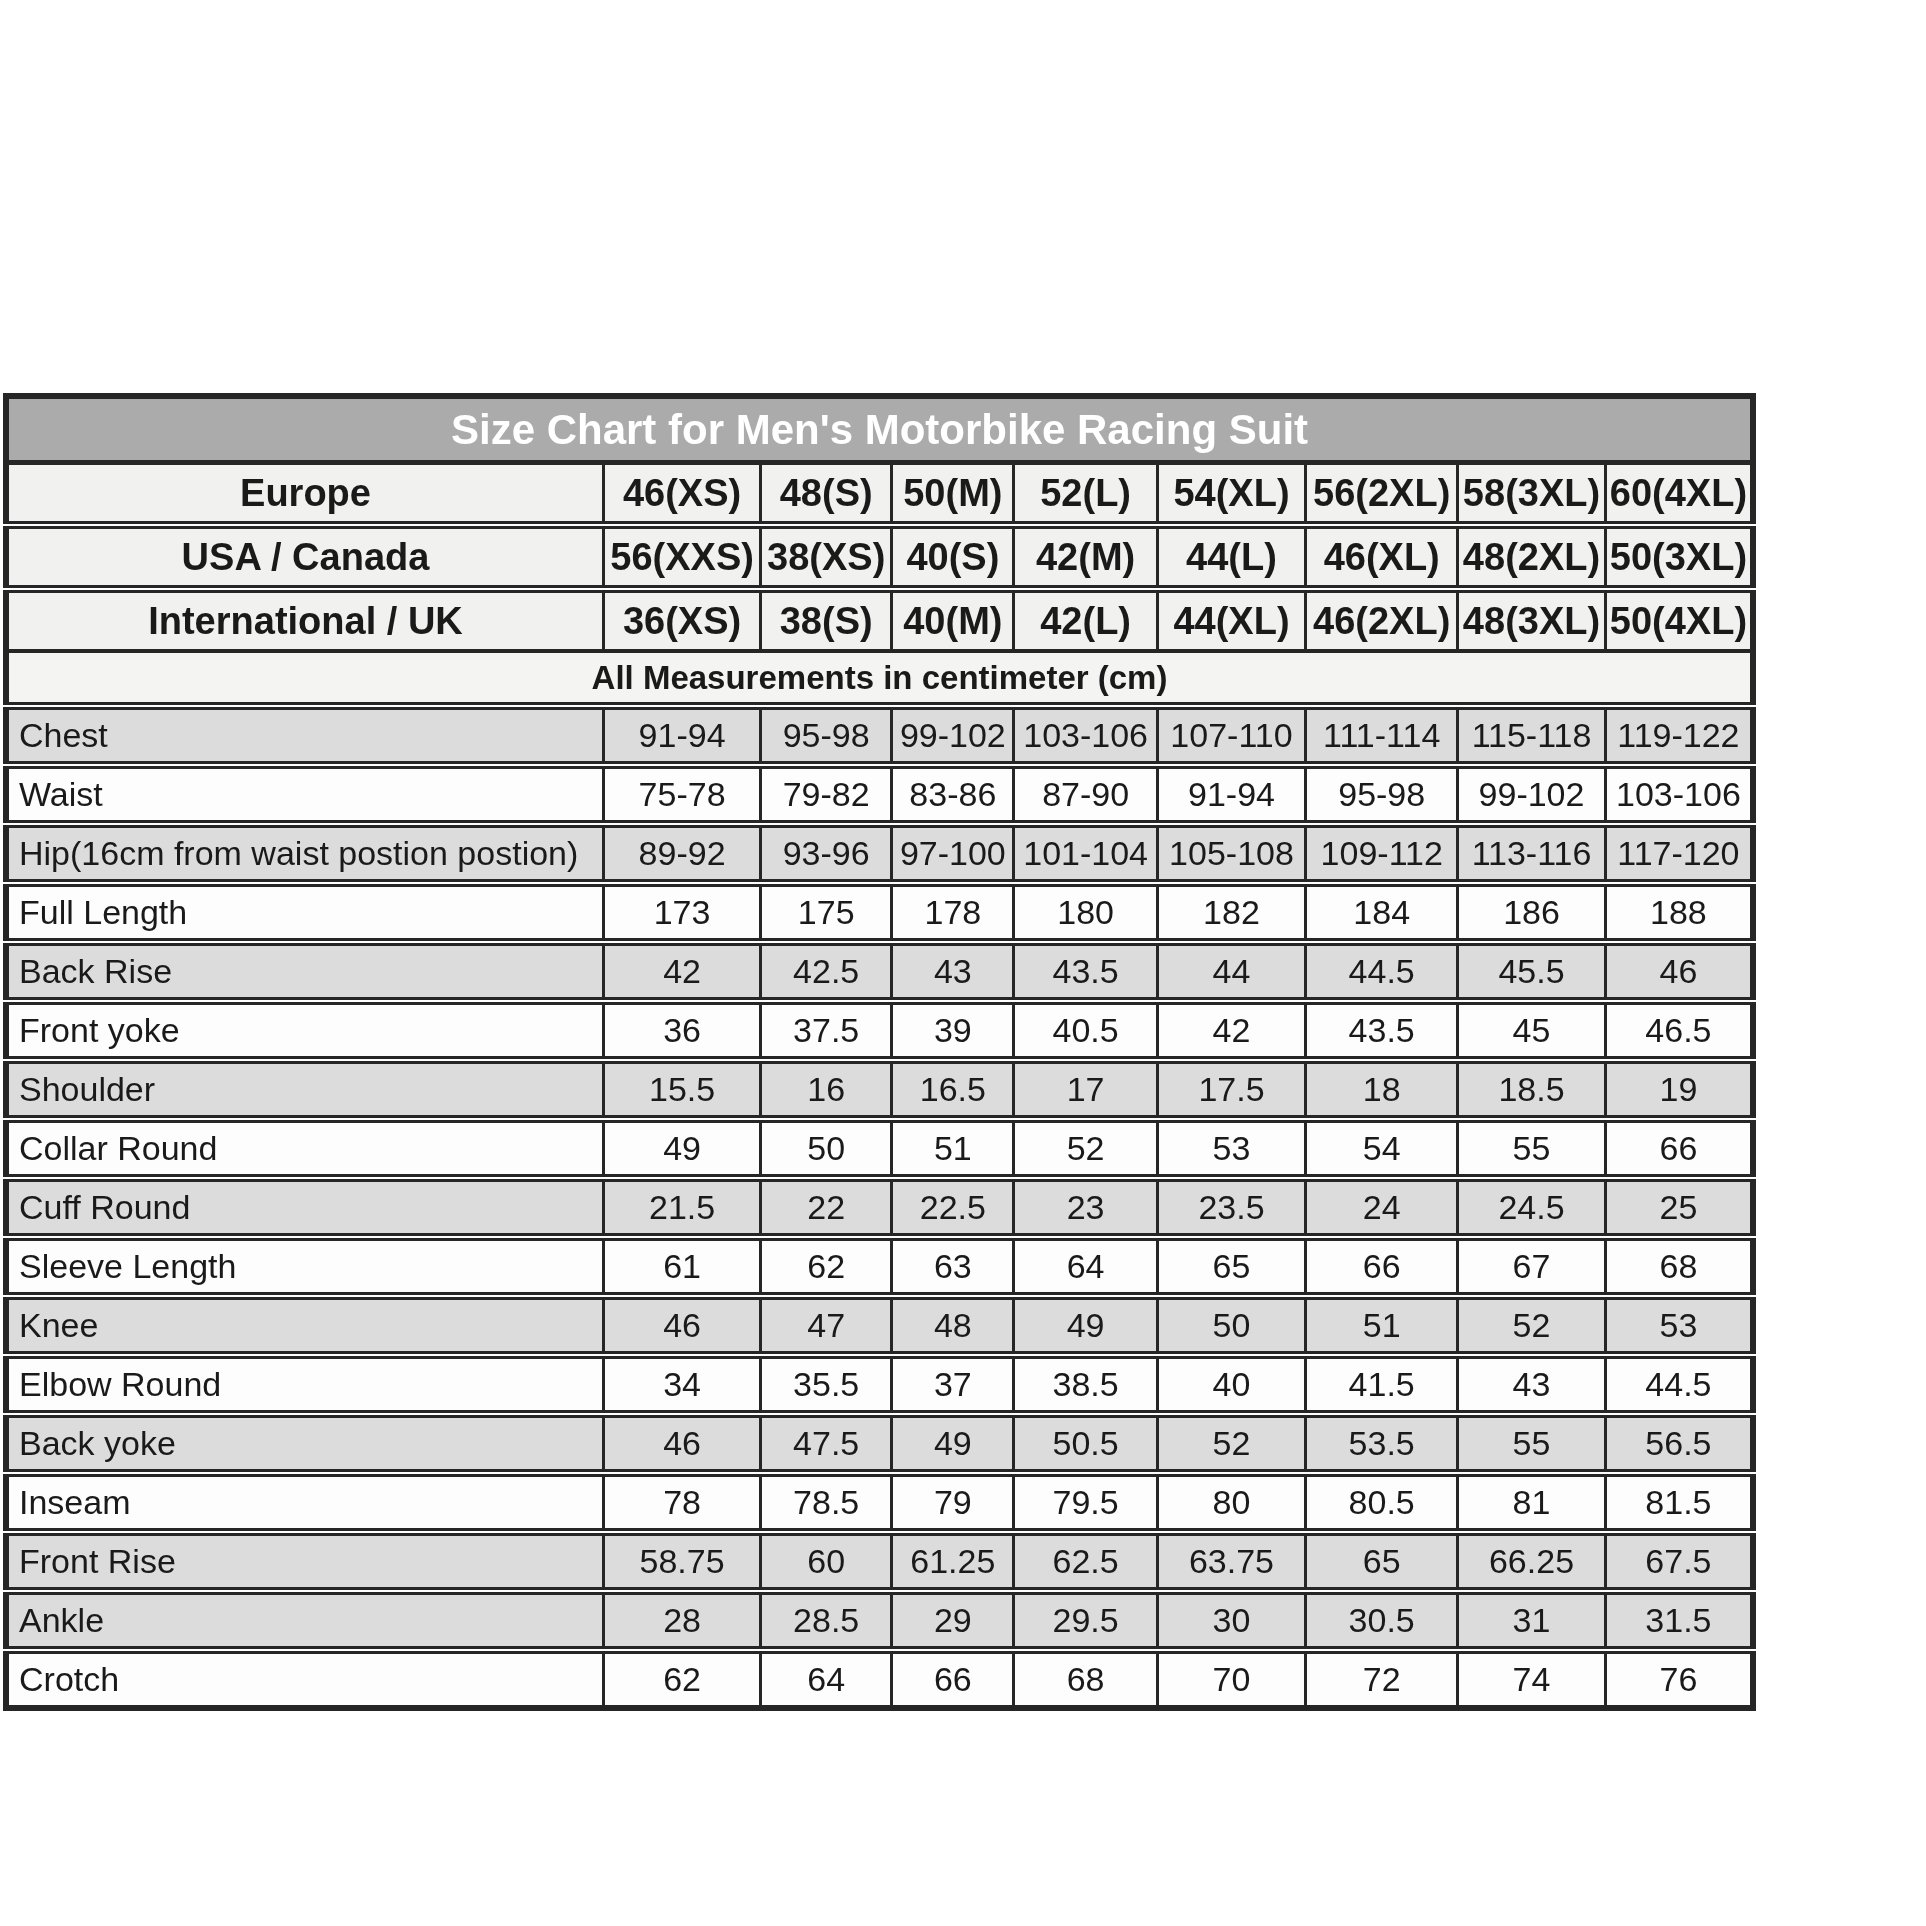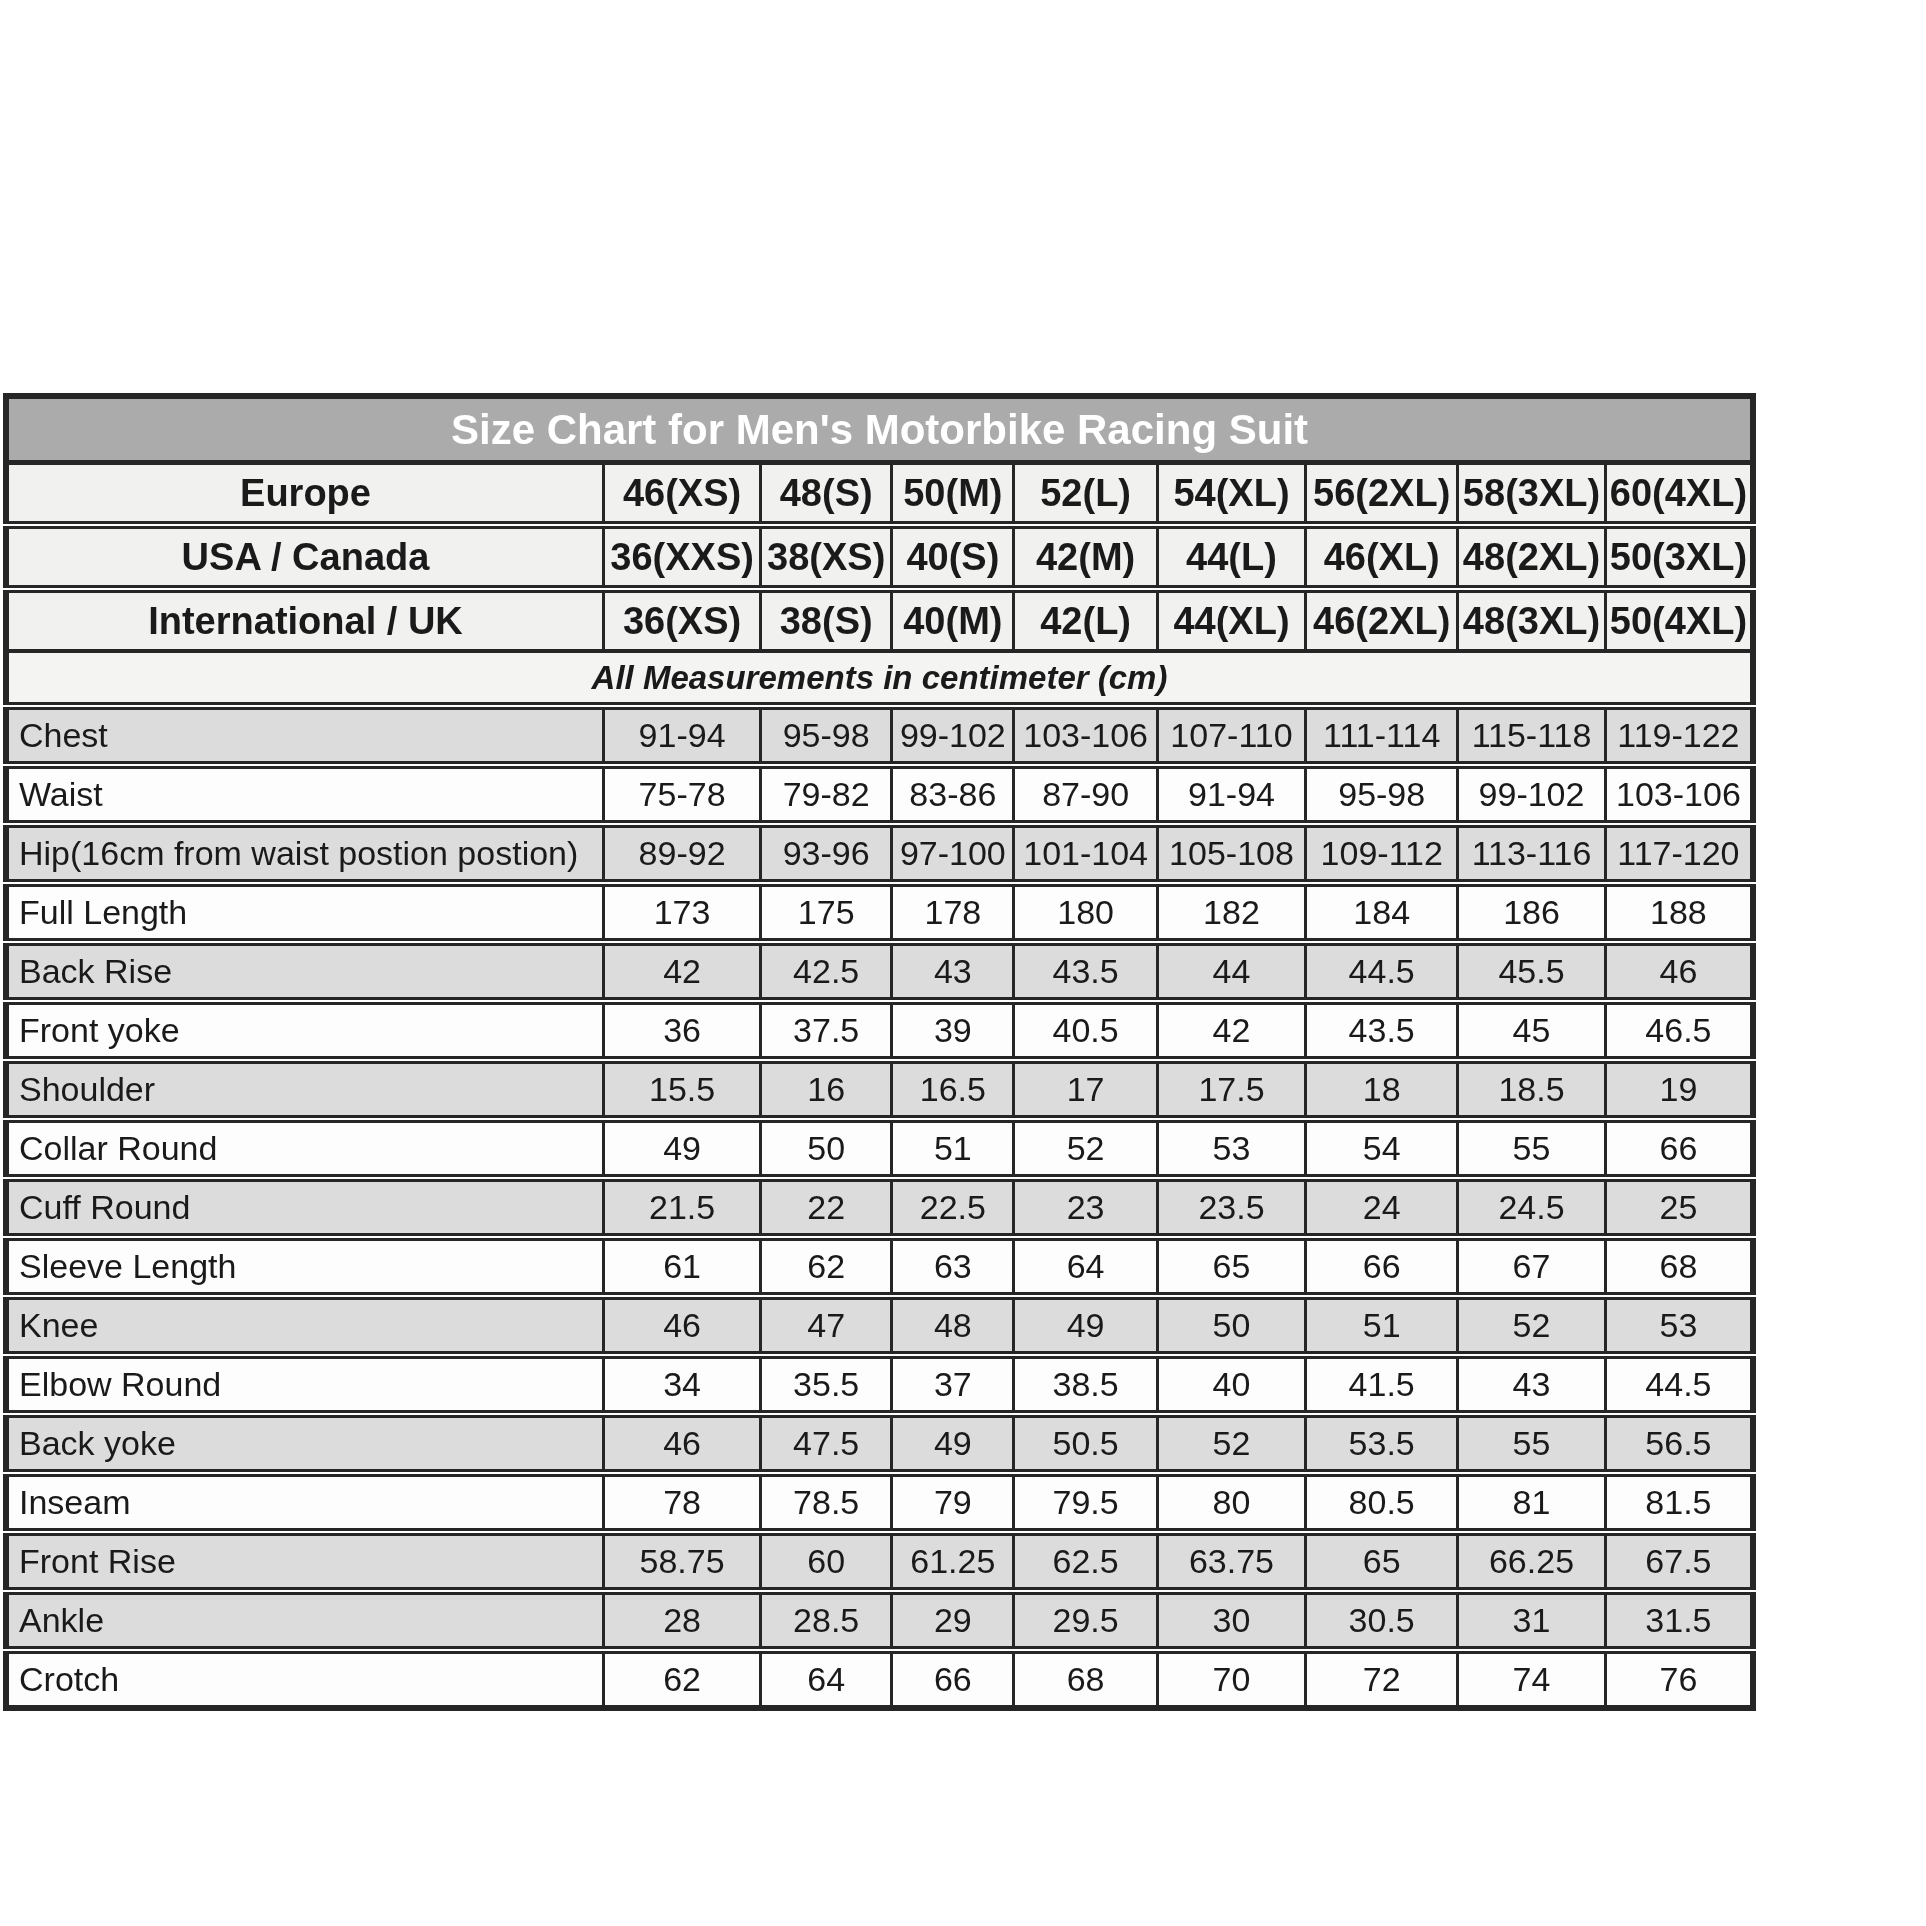--- a/index.html
+++ b/index.html
@@ -62,21 +62,20 @@
   }
   
   .row-units td{
     height:47px;
     background:var(--units-row-bg);
     font-weight:bold;
     font-size:33px;
     text-align:center;
     border-top:4px solid var(--border);
     border-bottom:4px solid var(--border);
-    font-style:italic;
   }
   
   .row-data td{
     height:49px;
     font-size:34px;
     text-align:center;
     border-left:3px solid var(--border);
     border-right:3px solid var(--border);
     border-top:8px double var(--border);
   }
@@ -115,21 +114,21 @@
           <td>48(S)</td>
           <td>50(M)</td>
           <td>52(L)</td>
           <td>54(XL)</td>
           <td>56(2XL)</td>
           <td>58(3XL)</td>
           <td>60(4XL)</td>
         </tr>
         <tr class="row-size">
           <td>USA / Canada</td>
-          <td>36(XXS)</td>
+          <td>56(XXS)</td>
           <td>38(XS)</td>
           <td>40(S)</td>
           <td>42(M)</td>
           <td>44(L)</td>
           <td>46(XL)</td>
           <td>48(2XL)</td>
           <td>50(3XL)</td>
         </tr>
         <tr class="row-size">
           <td>International / UK</td>

